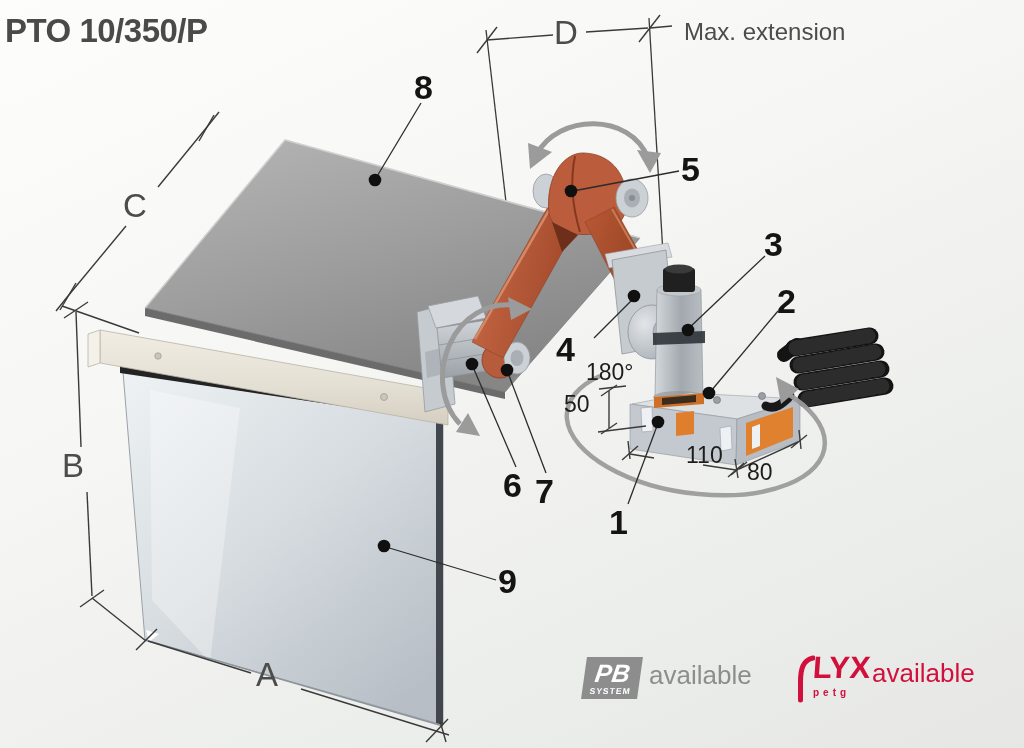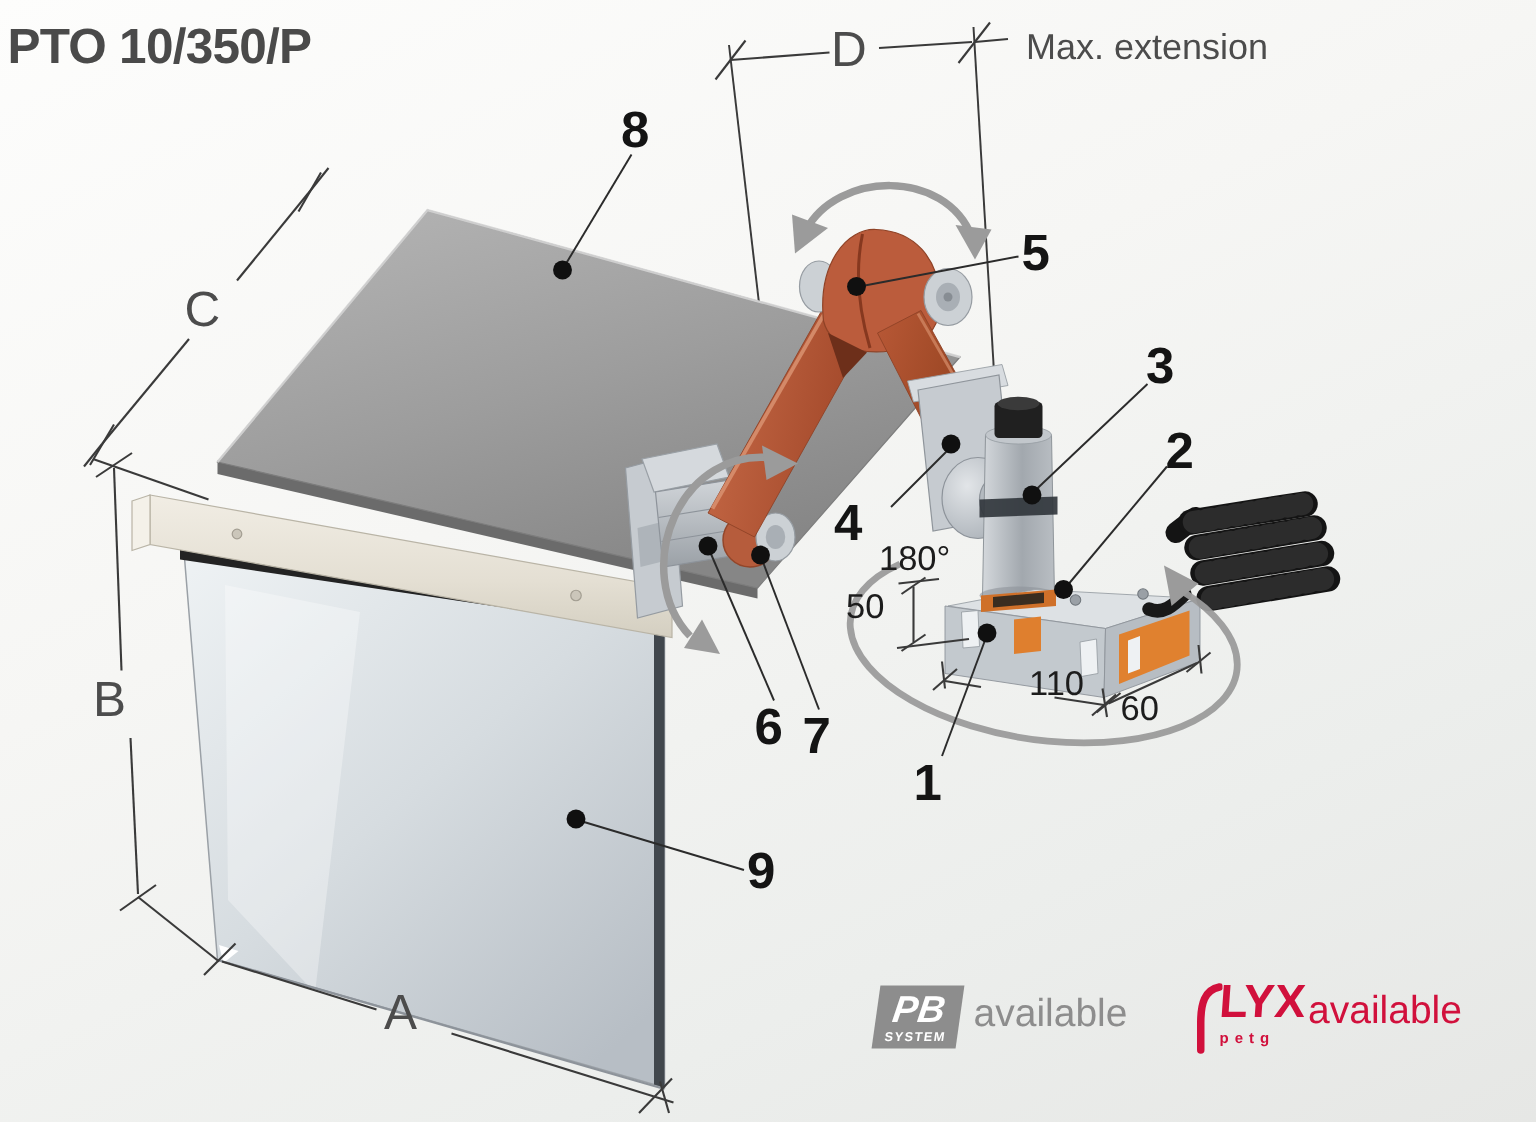--- a/index.html
+++ b/index.html
@@ -282,21 +282,21 @@
   <div class="lbl partnum" style="left:777px;top:284px;">2</div>
   <div class="lbl partnum" style="left:556px;top:332px;">4</div>
   <div class="lbl partnum" style="left:503px;top:468px;">6</div>
   <div class="lbl partnum" style="left:535px;top:474px;">7</div>
   <div class="lbl partnum" style="left:609px;top:505px;">1</div>
   <div class="lbl partnum" style="left:498px;top:564px;">9</div>
 
   <div class="lbl meas" style="left:586px;top:361px;">180°</div>
   <div class="lbl meas" style="left:564px;top:393px;">50</div>
   <div class="lbl meas" style="left:686px;top:444px;">110</div>
-  <div class="lbl meas" style="left:747px;top:461px;">60</div>
+  <div class="lbl meas" style="left:747px;top:461px;">80</div>
 
   <div class="pb-box">
     <div class="pb-main">PB</div>
     <div class="pb-sub">SYSTEM</div>
   </div>
   <div class="lbl pb-available">available</div>
 
   <svg style="left:797px;top:654px;" width="18" height="50">
     <path d="M16,4 C6,6 3.5,15 3.5,28 L3.5,46" fill="none" stroke="#d1103c" stroke-width="5" stroke-linecap="round"></path>
   </svg>

